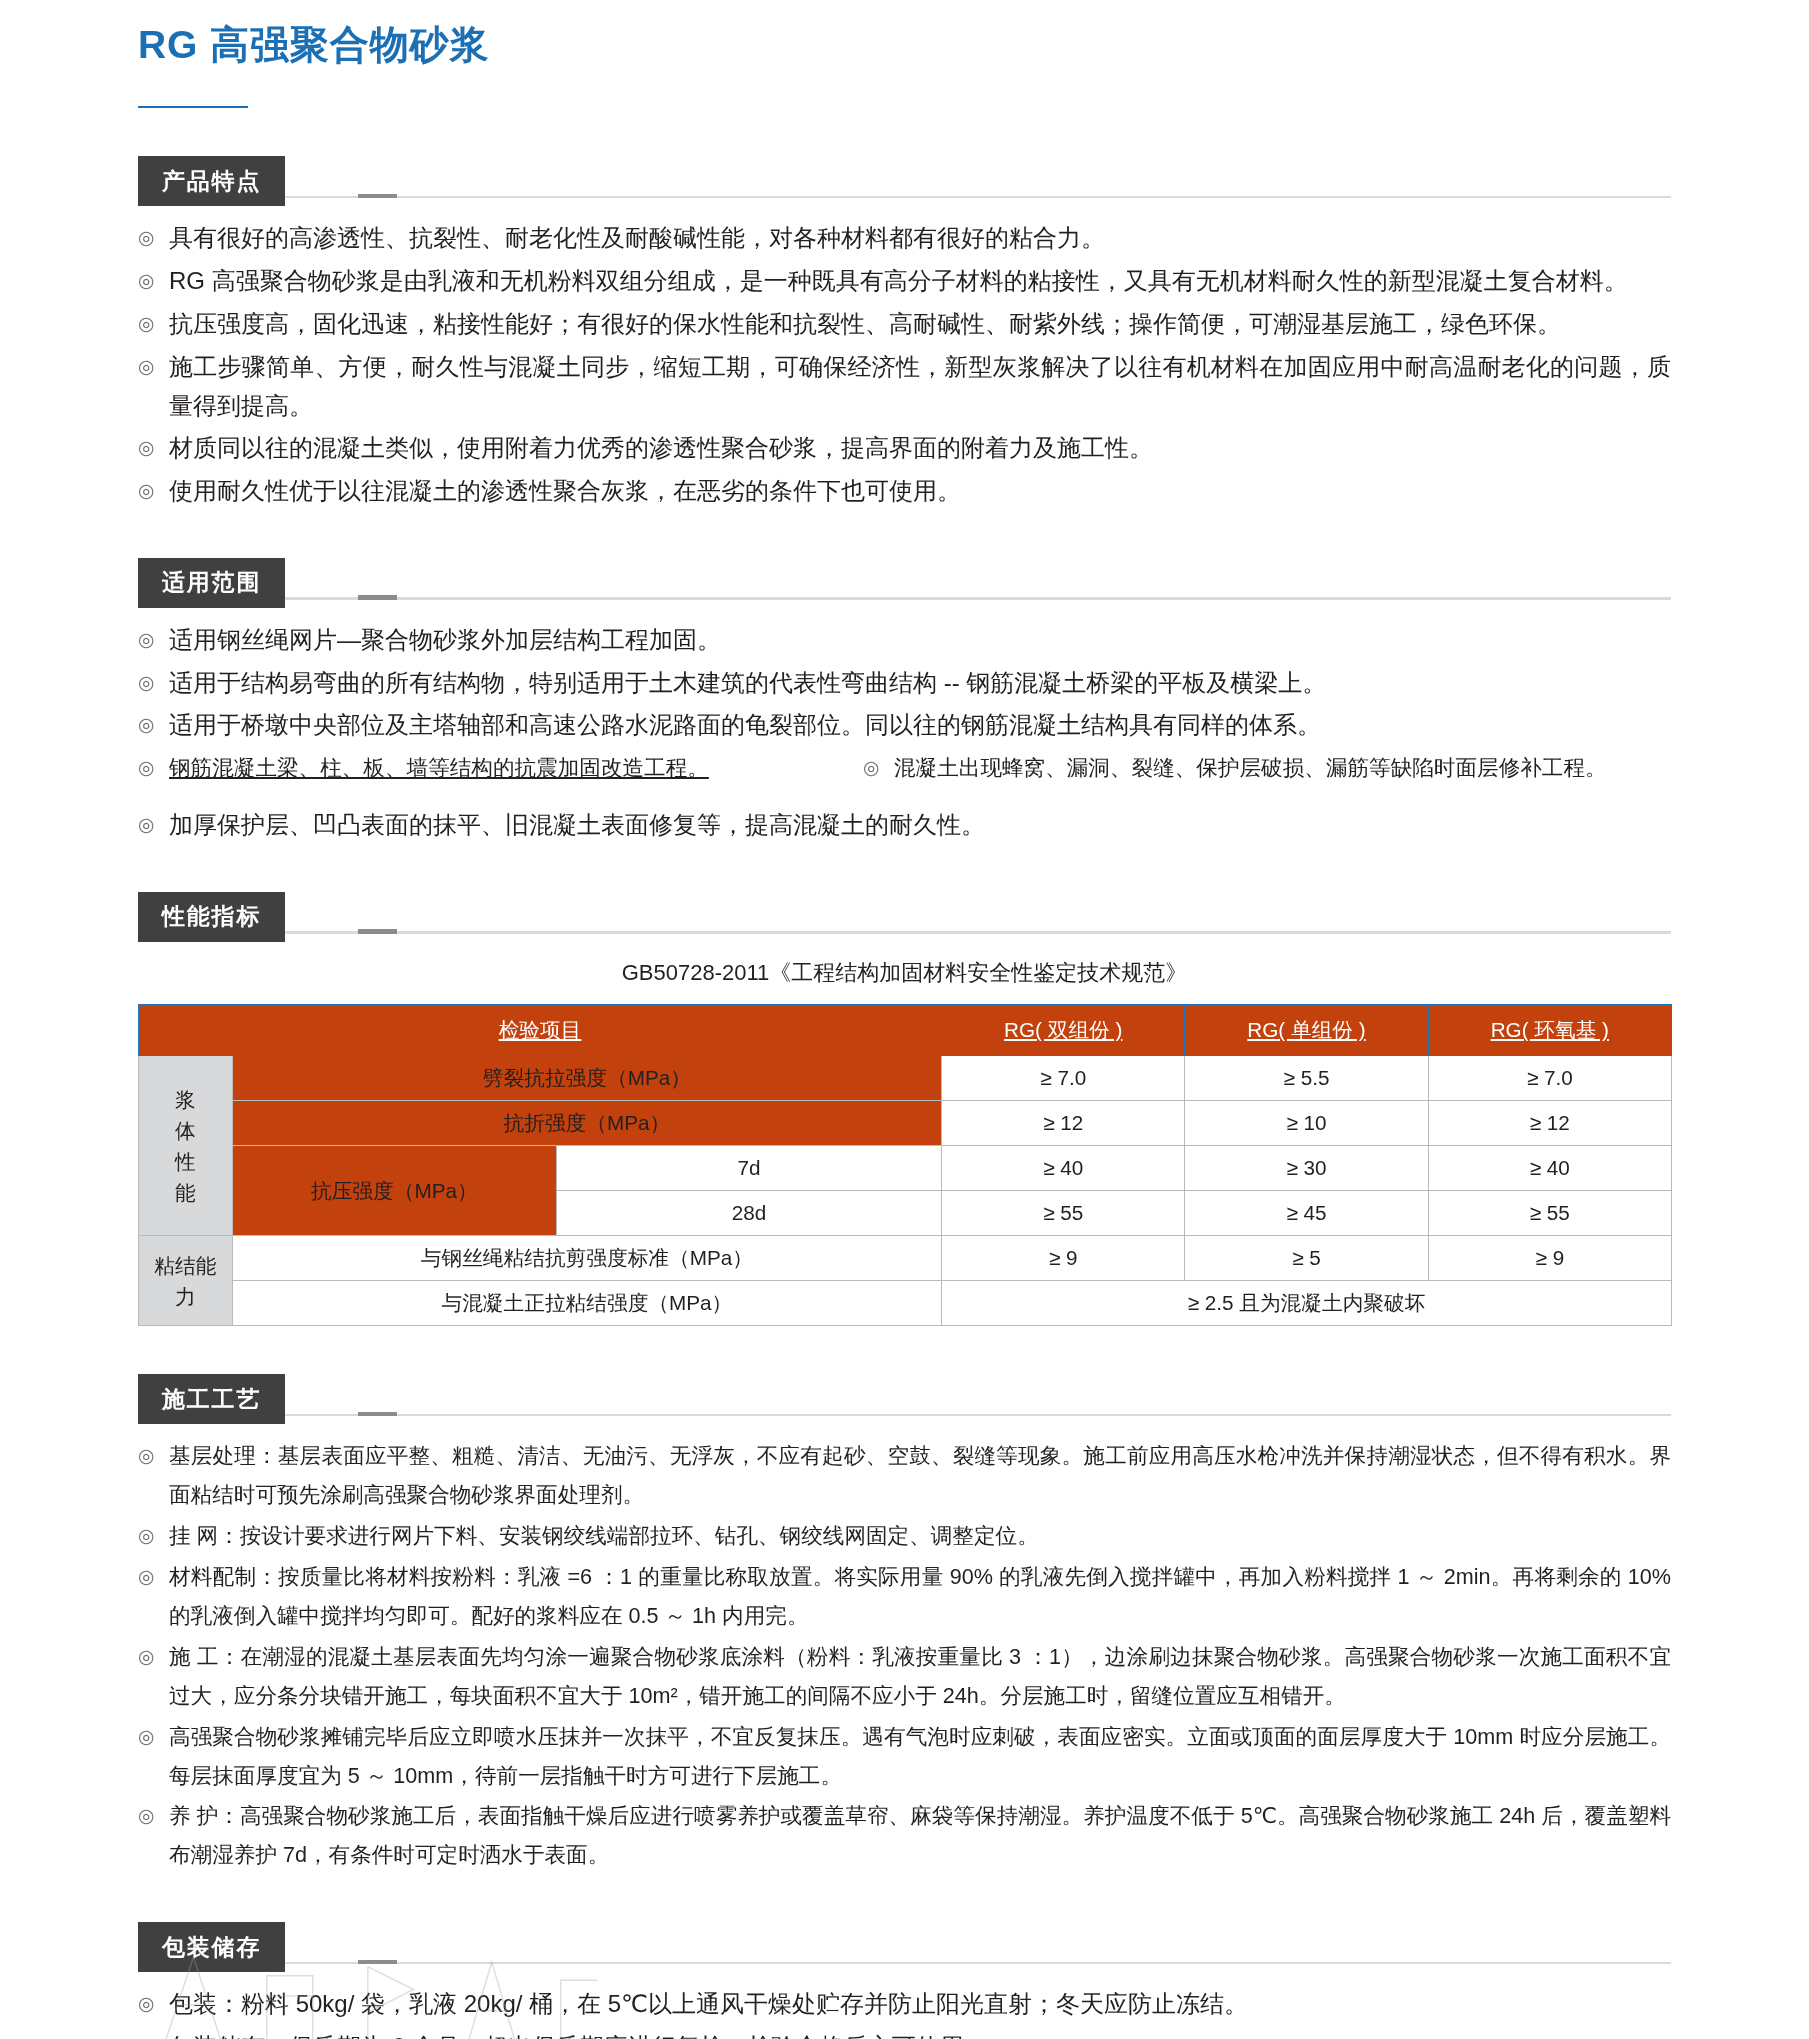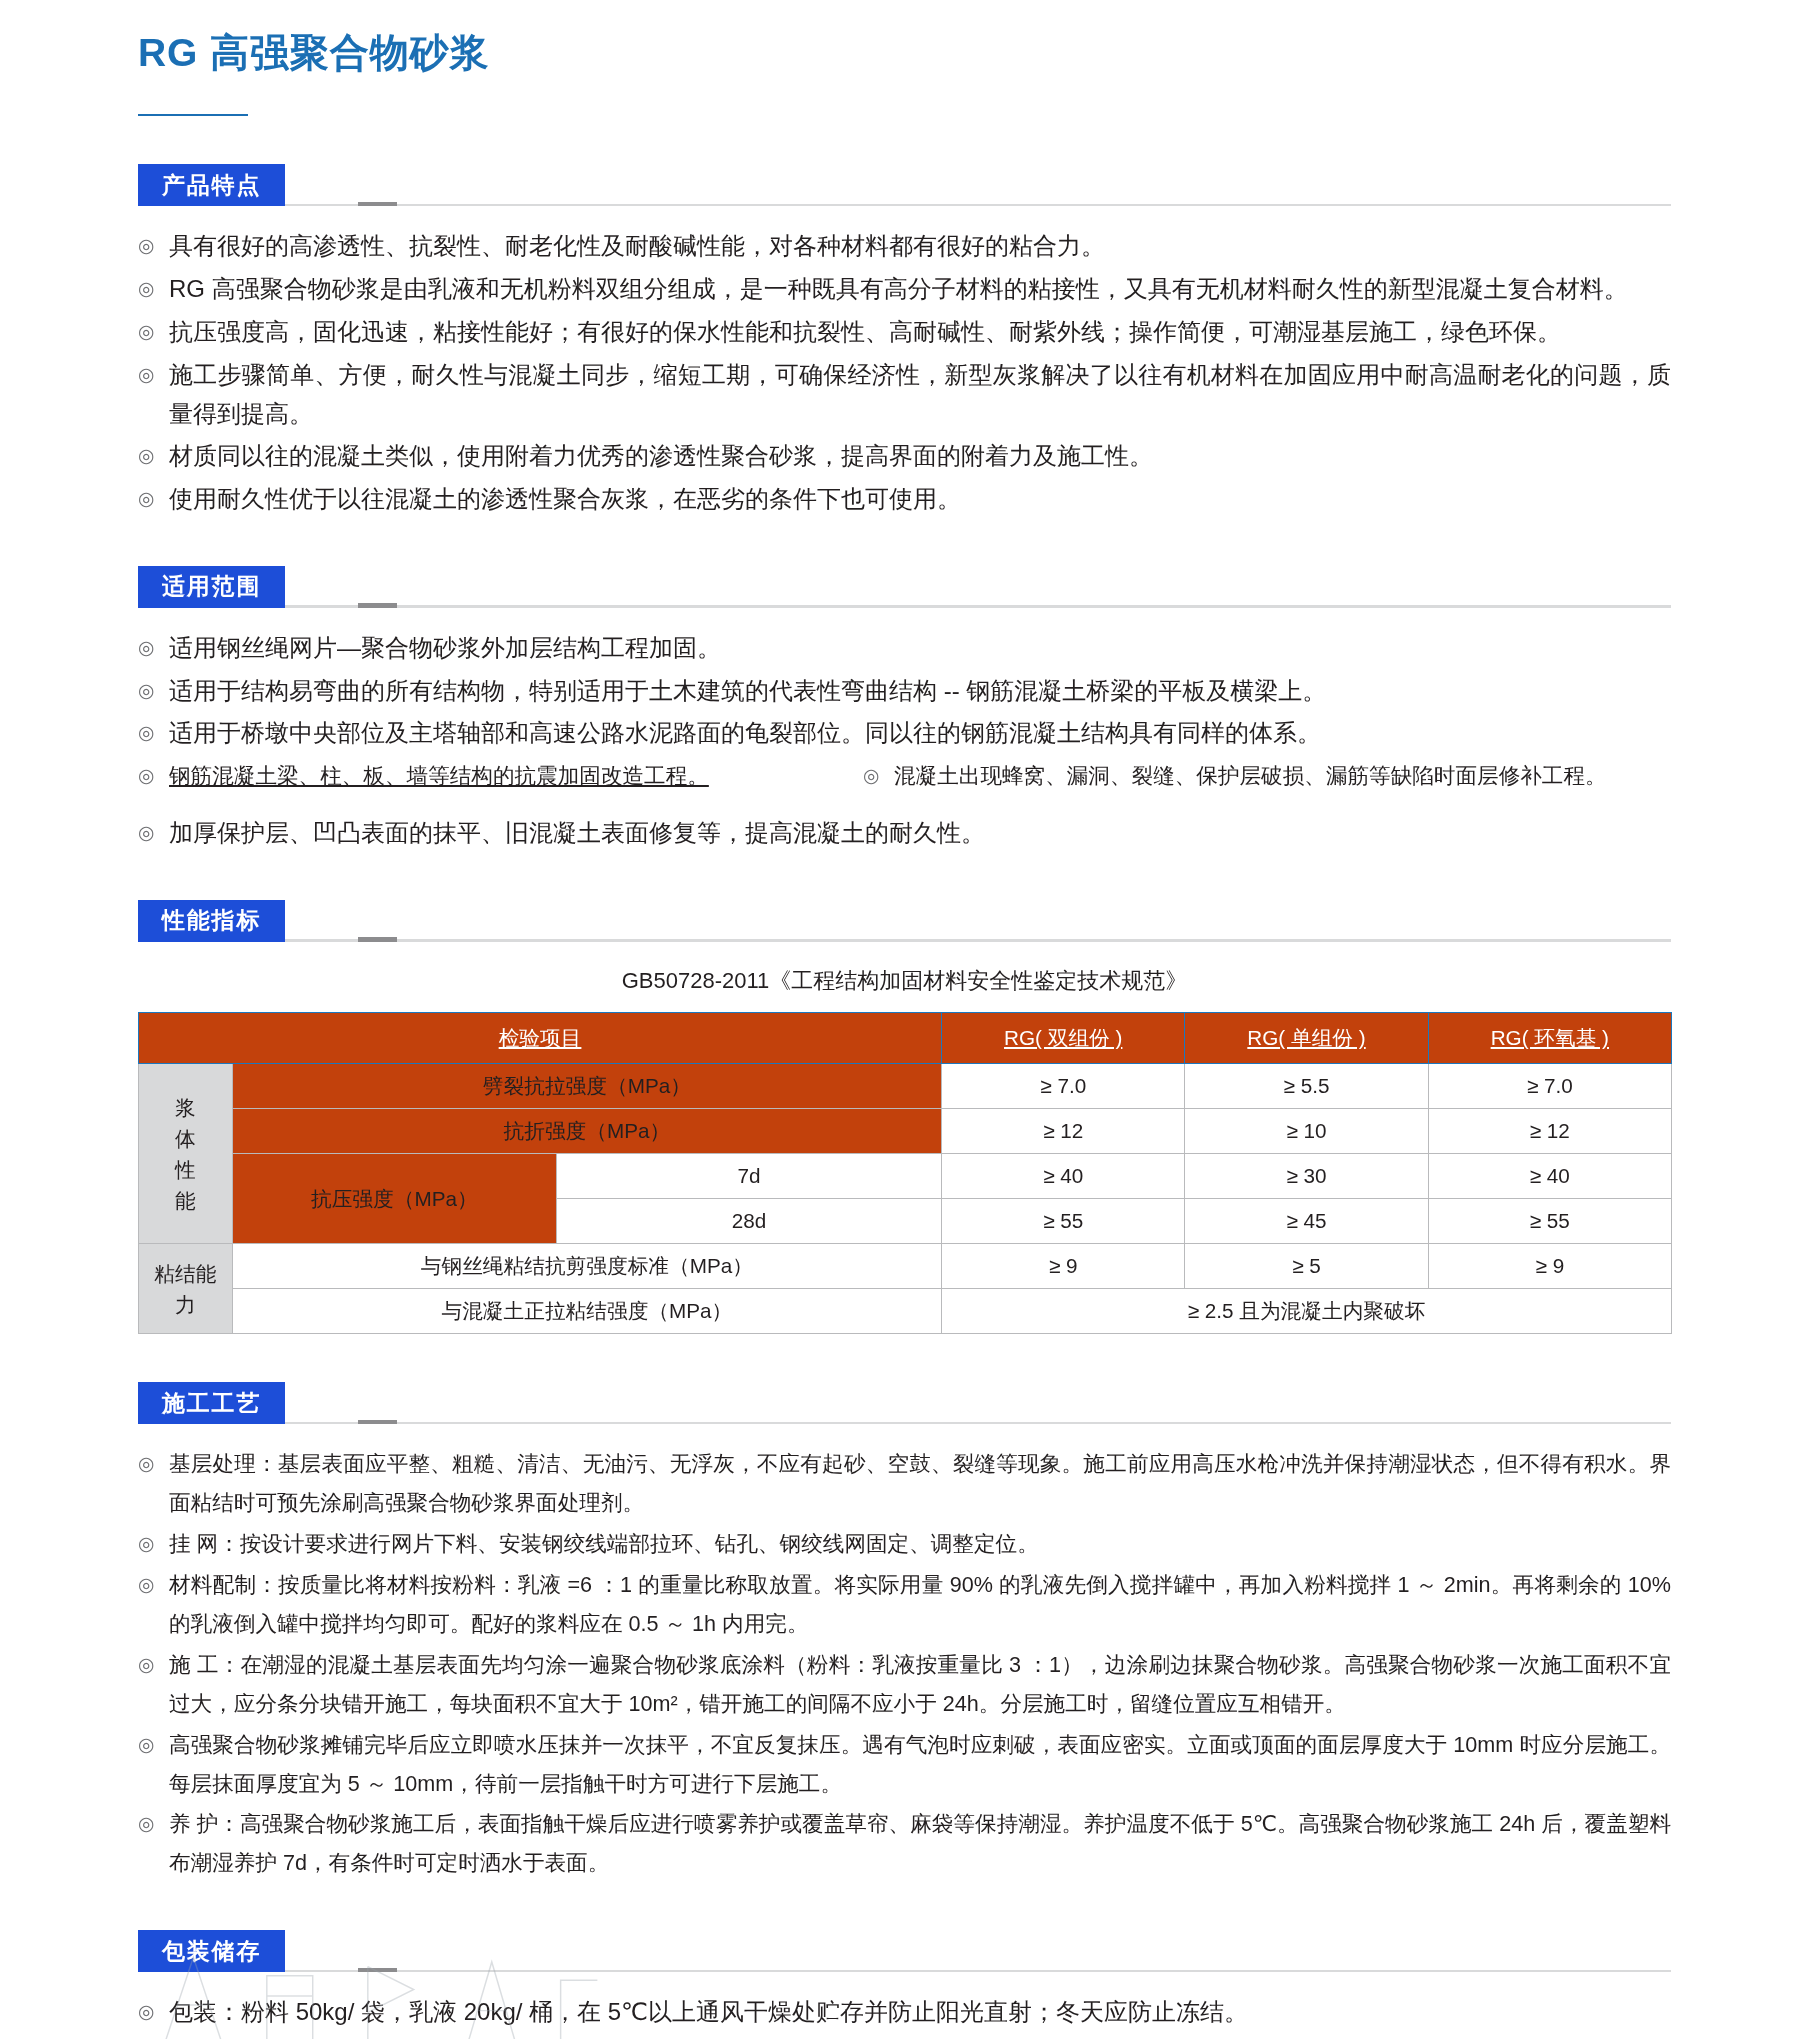--- a/index.html
+++ b/index.html
@@ -13,21 +13,21 @@
     font-family: "Liberation Sans", "DejaVu Sans", sans-serif;
     color: #231f20;
     position: relative;
     overflow: hidden;
   }
   .page {
     position: relative;
     width: 1809px;
     height: 2040px;
     box-sizing: border-box;
-    padding: 8px 138px;
+    padding: 0 138px;
   }
   
   .doc-title {
     font-size: 39px;
     font-weight: bold;
     color: #1b6fb4;
     letter-spacing: 0.9px;
     padding-top: 20px;
     line-height: 1.3;
   }
@@ -42,22 +42,22 @@
   .section-head {
     position: relative;
     margin-top: 48px;
     margin-bottom: 20px;
     height: 42px;
   }
   .section-head .bar {
     position: absolute;
     left: 0;
     top: 0;
-    height: 42px;
-    background: #1d4ed8;
+    height: 50px;
+    background: #404040;
     display: flex;
     align-items: center;
     padding: 0 24px;
     box-sizing: border-box;
   }
   .section-head .bar span {
     color: #ffffff;
     font-size: 23px;
     font-weight: bold;
     letter-spacing: 1.8px;

